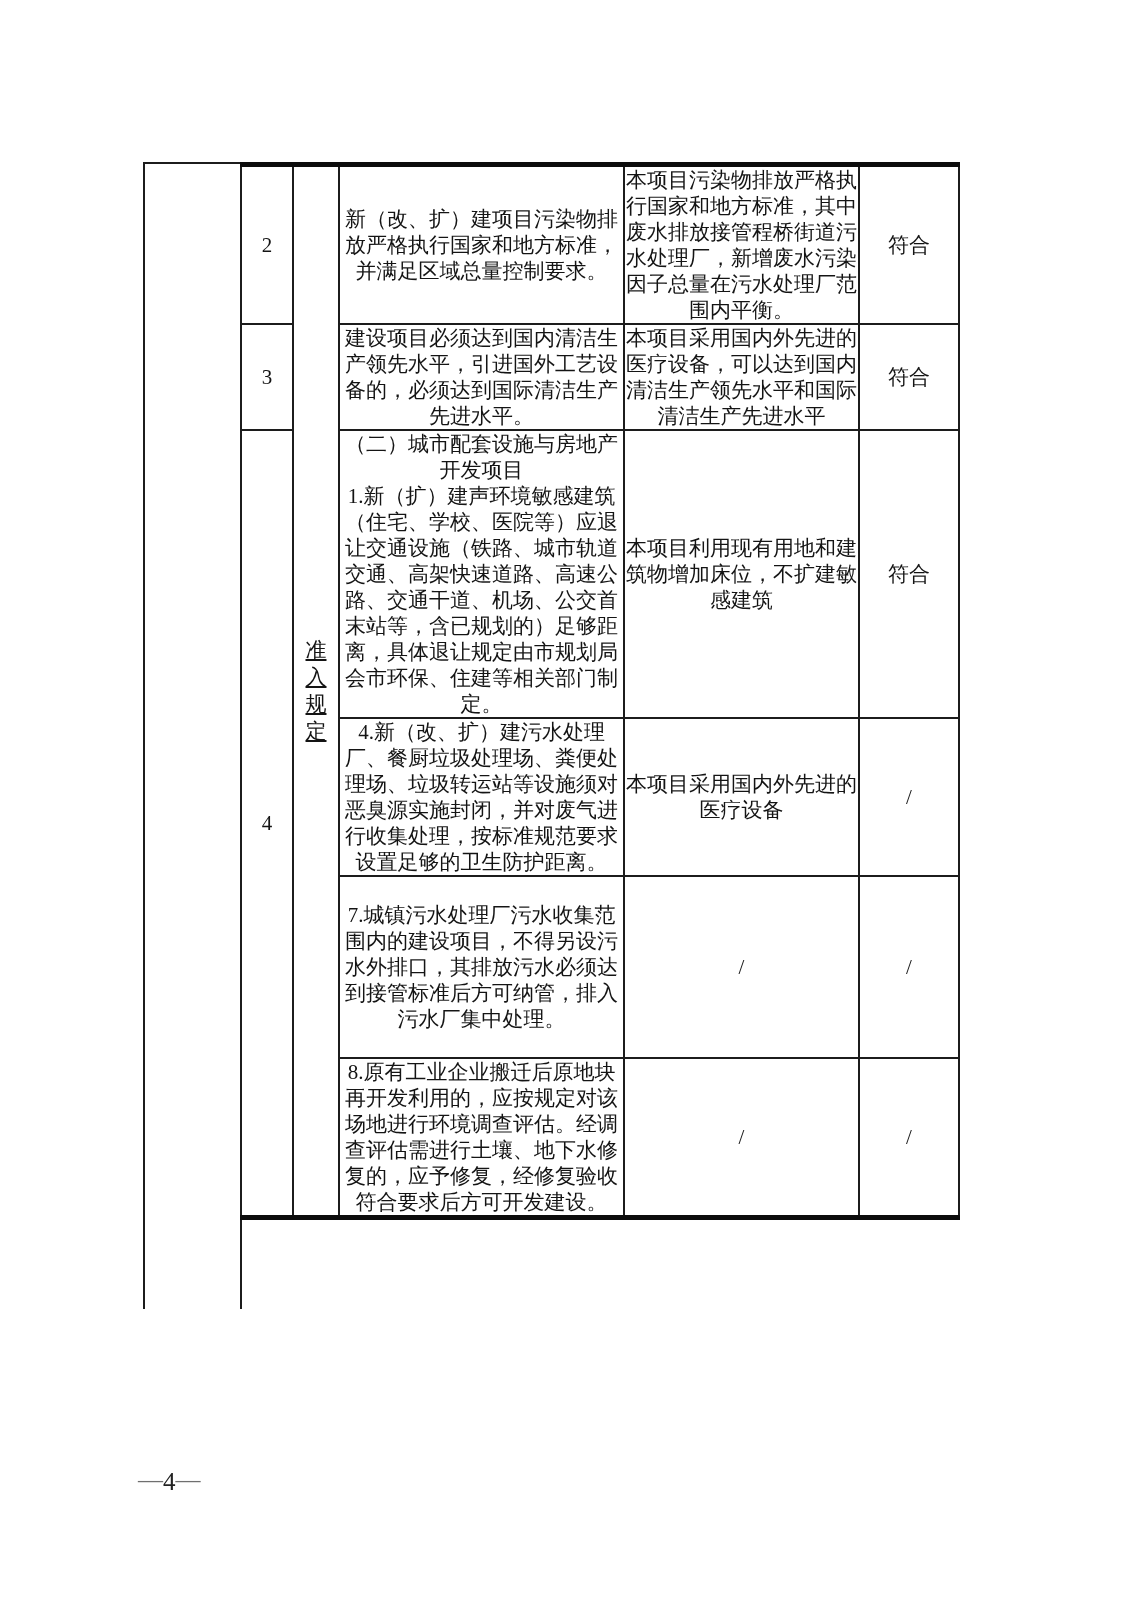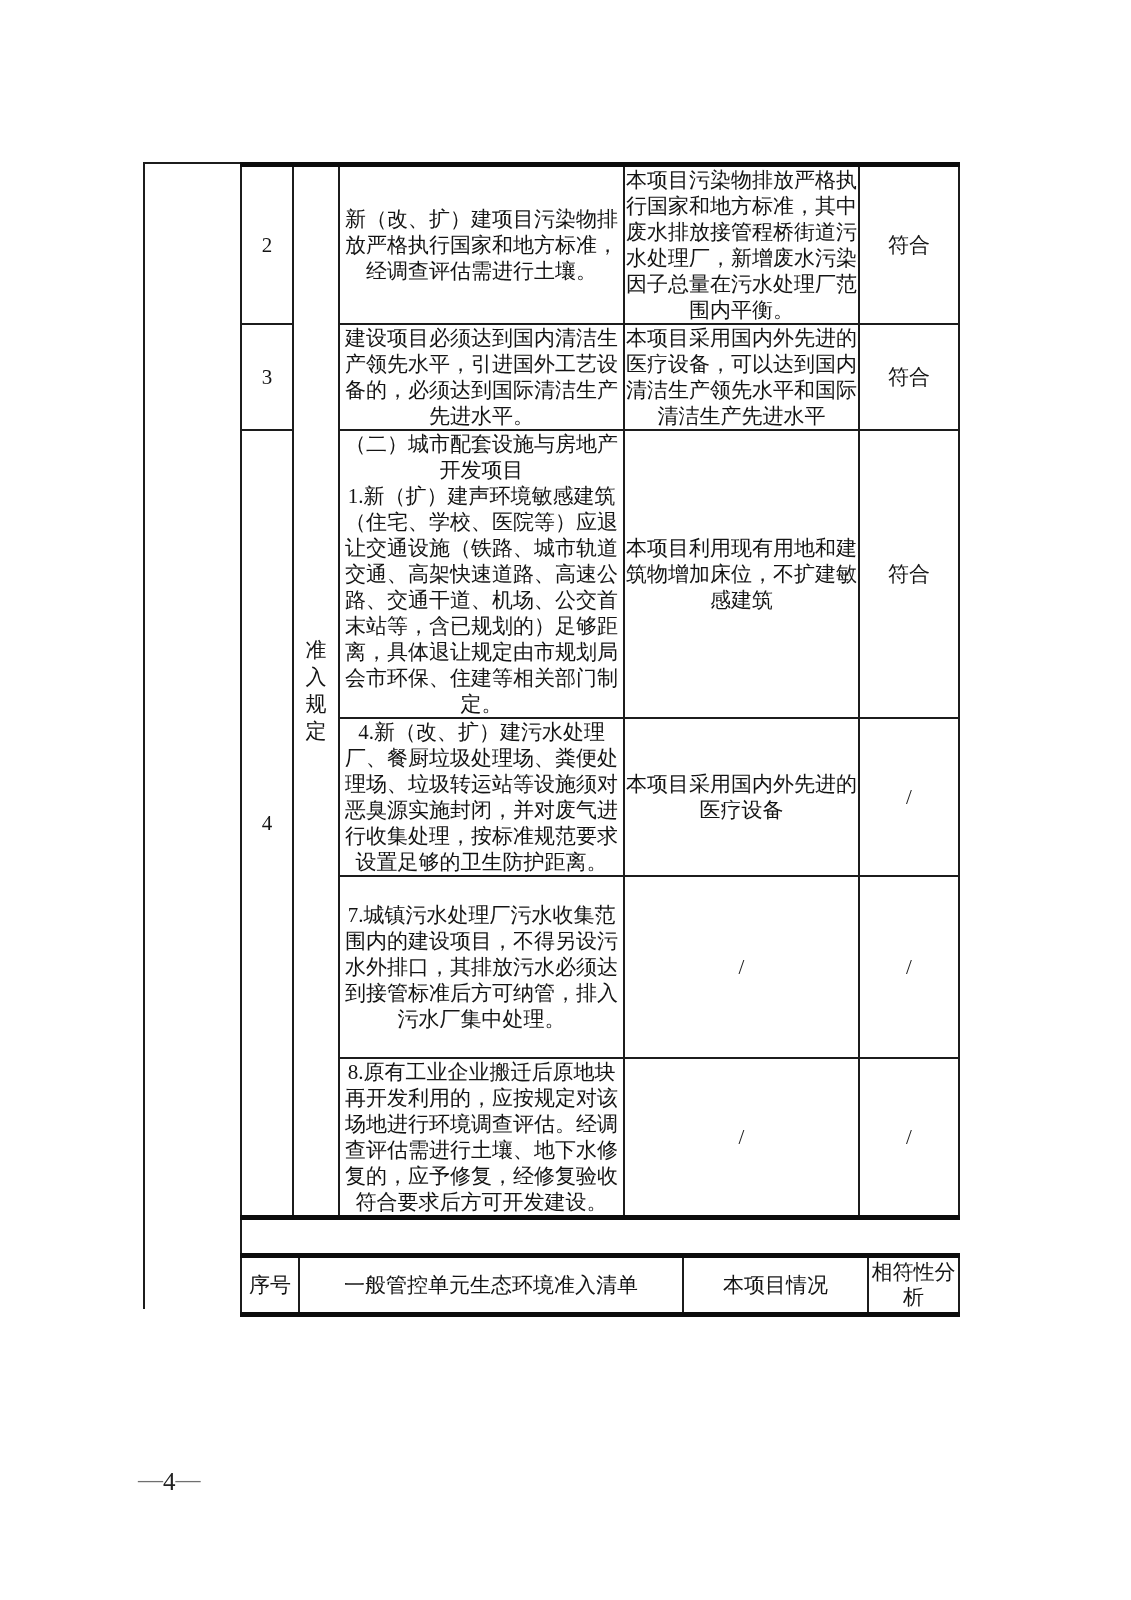--- a/index.html
+++ b/index.html
@@ -18,21 +18,21 @@
     position:absolute; left:240px; top:162px; width:718px;
     border-collapse:collapse; table-layout:fixed;
     border-top:5px solid #0c0c0c; border-bottom:5px solid #0c0c0c;
     border-left:2px solid #1c1c1c; border-right:2px solid #1c1c1c;
   }
   table.main td {
     border:2px solid #1c1c1c; vertical-align:middle; text-align:center;
     font-size:21px; line-height:26px; padding:0; overflow:hidden;
   }
   td.num { font-size:22px; }
-  td.vlabel { vertical-align:top; padding-top:586px; }
+  td.vlabel { vertical-align:top; padding-top:586px;text-decoration:underline; }
   td.vlabel .vtext {
     width:22px; margin:0 auto; word-break:break-all; line-height:27px;
     font-size:21px; text-align:center;
   }
   td.crit { text-align:justify; text-align-last:center; padding:0 3px; }
   td.crit .heading { text-align:center; text-align-last:center; }
   td.proj { text-align:justify; text-align-last:center; padding:0 1px; }
   td.res  { text-align:center; }
   .caption {
     position:absolute; left:240px; top:1186px; width:718px;
@@ -69,21 +69,21 @@
         <col style="width:285px">
         <col style="width:235px">
         <col style="width:100px">
     </colgroup>
     <tbody>
         <tr style="height:156px">
       <td class="num">2</td>
       <td class="vlabel" rowspan="6">
         <div class="vtext">准入规定</div>
       </td>
-      <td class="crit">新（改、扩）建项目污染物排放严格执行国家和地方标准，经调查评估需进行土壤。</td>
+      <td class="crit">新（改、扩）建项目污染物排放严格执行国家和地方标准，并满足区域总量控制要求。</td>
       <td class="proj">本项目污染物排放严格执行国家和地方标准，其中废水排放接管程桥街道污水处理厂，新增废水污染因子总量在污水处理厂范围内平衡。</td>
       <td class="res">符合</td>
     </tr>
     <tr style="height:104px">
       <td class="num">3</td>
       <td class="crit">建设项目必须达到国内清洁生产领先水平，引进国外工艺设备的，必须达到国际清洁生产先进水平。</td>
       <td class="proj">本项目采用国内外先进的医疗设备，可以达到国内清洁生产领先水平和国际清洁生产先进水平</td>
       <td class="res">符合</td>
     </tr>
     <tr style="height:286px">
@@ -109,34 +109,18 @@
       <td class="crit">8.原有工业企业搬迁后原地块再开发利用的，应按规定对该场地进行环境调查评估。经调查评估需进行土壤、地下水修复的，应予修复，经修复验收符合要求后方可开发建设。</td>
       <td class="proj">/</td>
       <td class="res">/</td>
     </tr>
   </tbody>
     </table>
 
   <div class="caption">
   </div>
 
-  <table class="lower">
-    <colgroup>
-      <col style="width:58px">
-        <col style="width:384px">
-        <col style="width:185px">
-        <col style="width:91px">
-    </colgroup>
-    <tbody>
-        <tr>
-      <td class="hdr-no">序号</td>
-      <td>一般管控单元生态环境准入清单</td>
-      <td>本项目情况</td>
-      <td class="hdr-res">相符性分析</td>
-    </tr>
-  </tbody>
-    </table>
 
   <div class="page-number">
     <span class="dash">—</span><span>4</span><span class="dash">—</span>
   </div>
 
 </div>
 
 </body></html>

